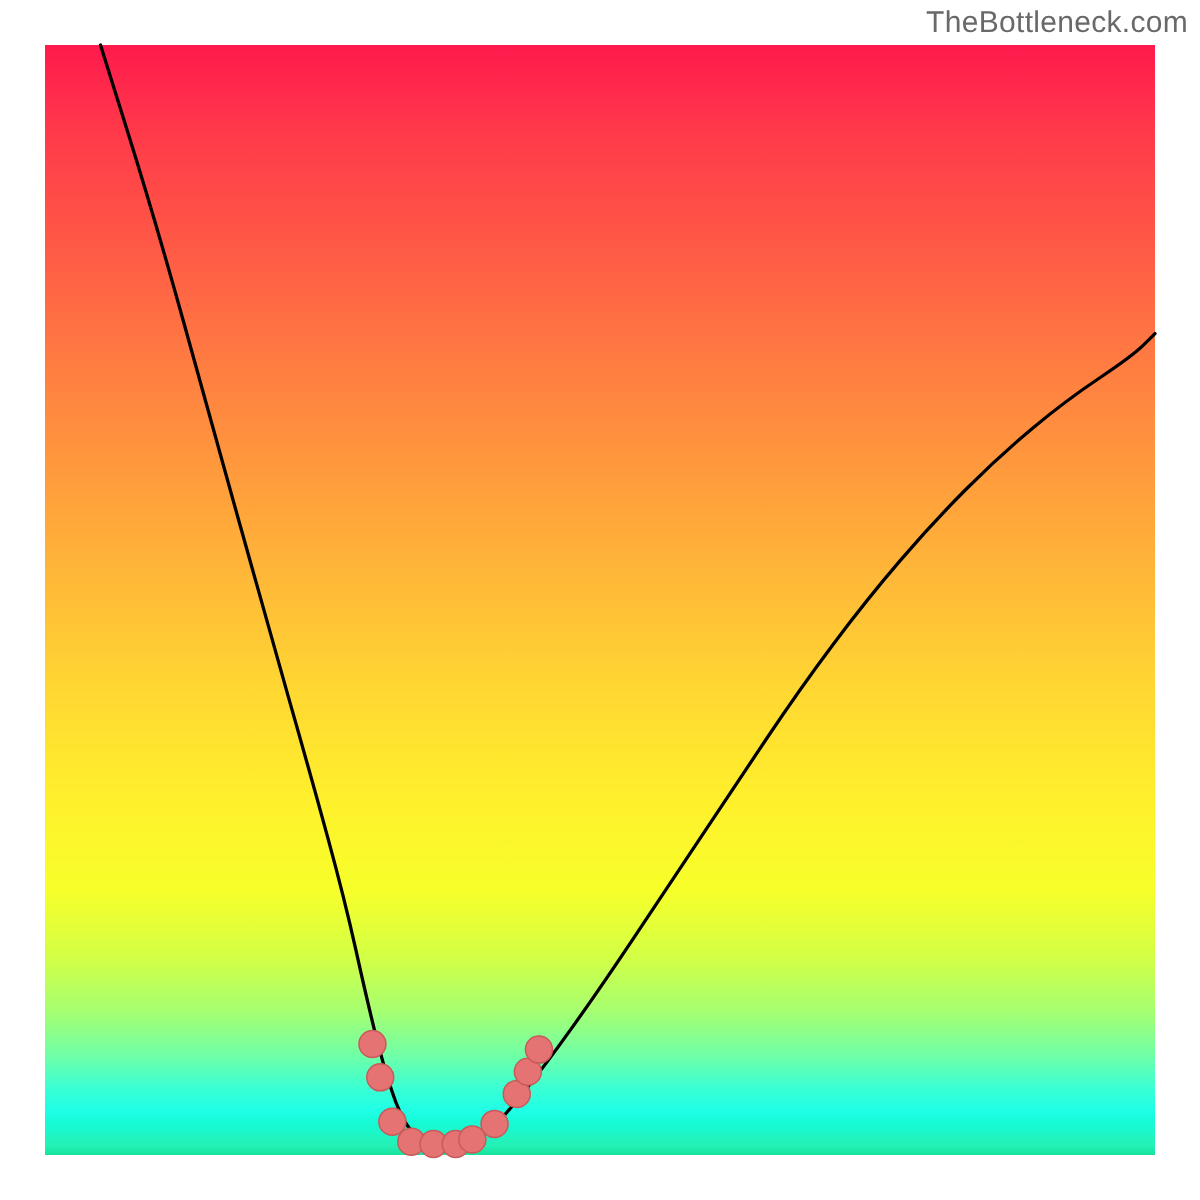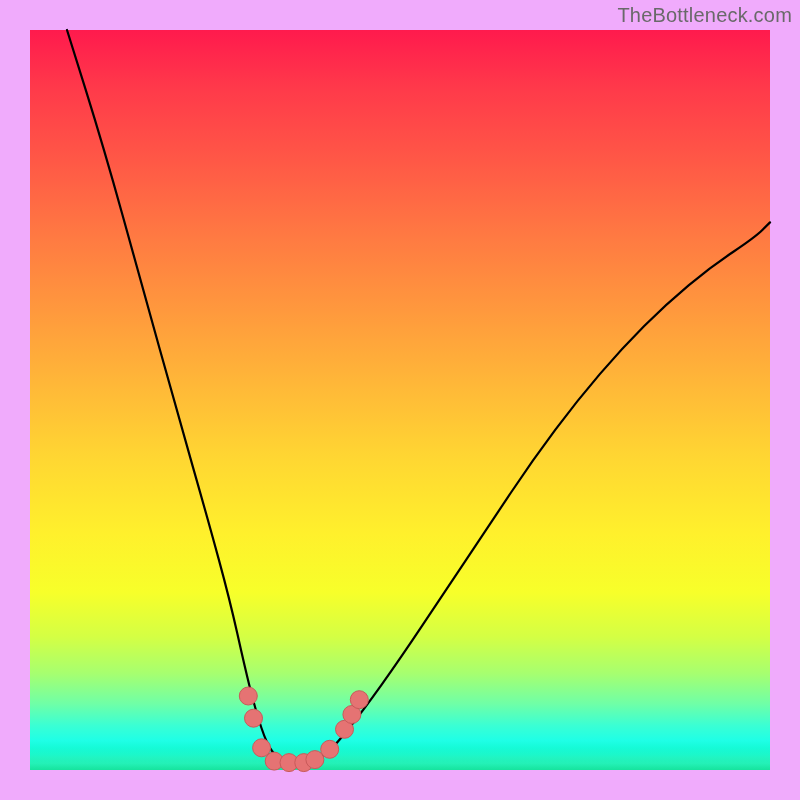--- a/index.html
+++ b/index.html
@@ -8,21 +8,21 @@
     width: 800px;
     height: 800px;
     overflow: hidden;
     background: #000;
     font-family: Arial, Helvetica, sans-serif;
   }
   .frame {
     position: relative;
     width: 800px;
     height: 800px;
-    background: #f0abfc;
+    background: #ffffff;
   }
   .plot-area {
     position: absolute;
     left: 30px;
     top: 30px;
     width: 740px;
     height: 740px;
     background: linear-gradient(to bottom,
       #ff1a4d 0%,
       #ff3a4a 8%,

